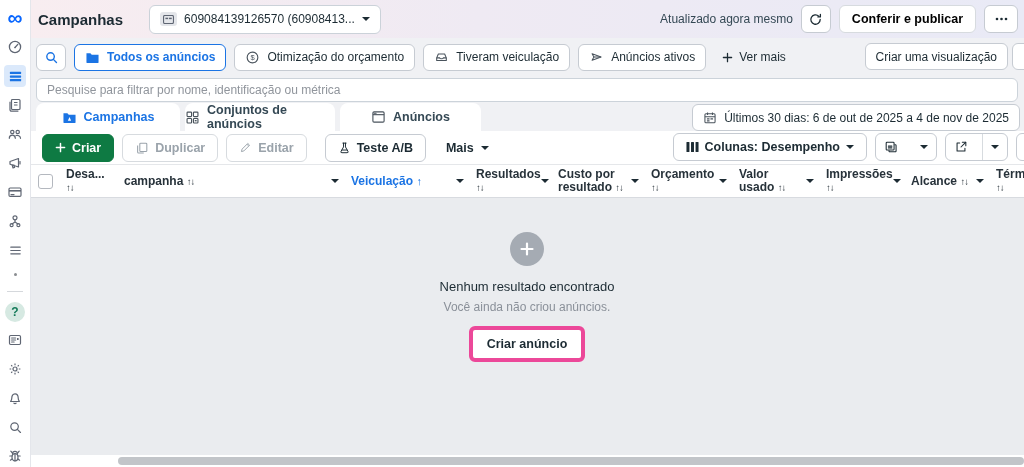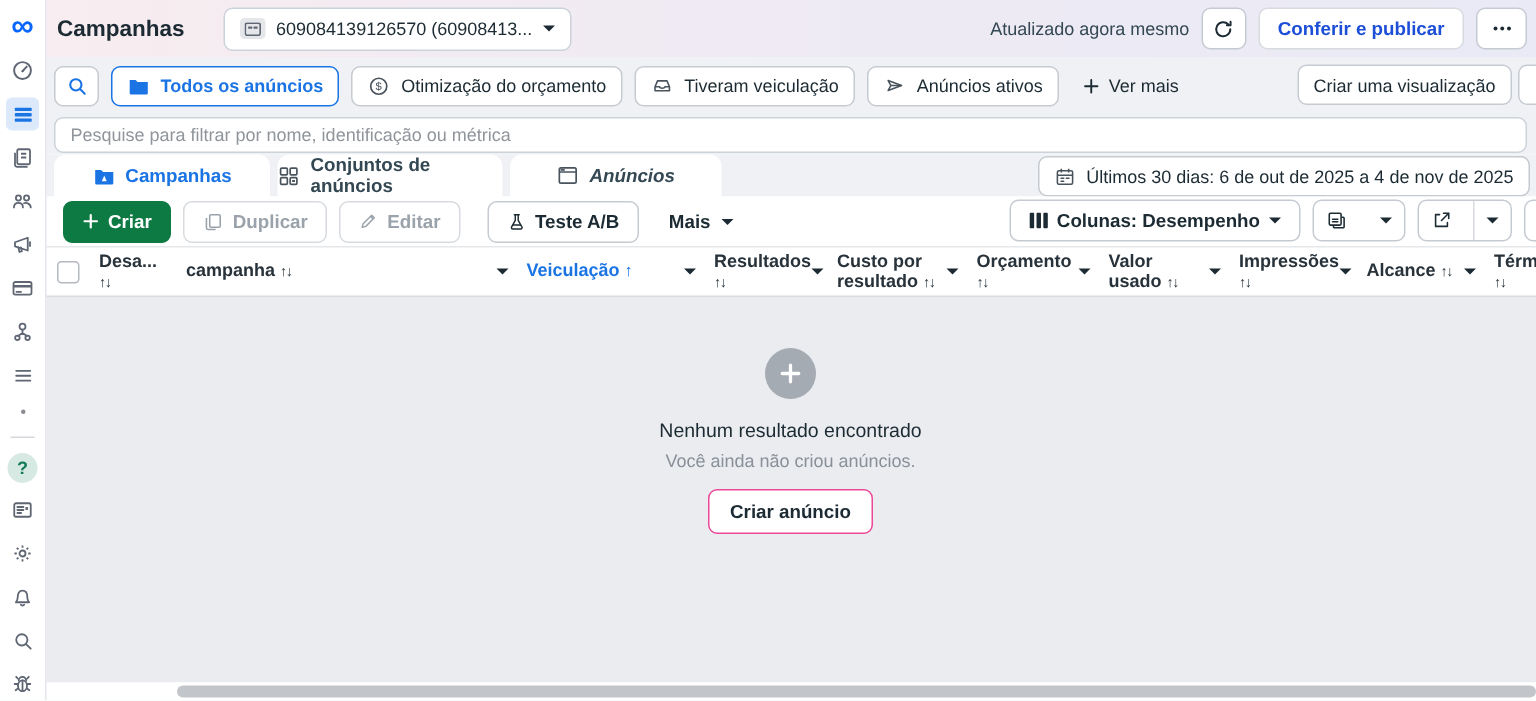--- a/index.html
+++ b/index.html
@@ -20,21 +20,21 @@
 
   
   .topbar{position:absolute;left:30px;right:0;top:0;height:38px;background:linear-gradient(90deg,#f8edf0 0%,#efeaf3 45%,#e9eaf6 100%);display:flex;align-items:center;padding-left:8px;box-sizing:border-box;}
   .page-title{font-size:15px;font-weight:700;color:#1c2b33;}
   .acct-pill{margin-left:26px;height:27px;background:#fff;border:1px solid #cbd2d9;border-radius:6px;display:flex;align-items:center;gap:7px;padding:0 10px;font-size:12px;color:#1c2b33;}
   .acct-badge{width:17px;height:14px;background:#e4e6ea;border-radius:3px;display:flex;align-items:center;justify-content:center;color:#5f6673;}
   .topbar-right{position:absolute;right:6px;top:0;height:38px;display:flex;align-items:center;gap:8px;}
   .status-txt{font-size:12px;color:#344854;}
   .tb-btn{height:28px;background:#fff;border:1px solid #c6cbd2;border-radius:6px;display:flex;align-items:center;justify-content:center;box-sizing:border-box;}
   .refresh-btn{width:30px;color:#1c2b33;}
-  .publish-btn{padding:0 12px;font-size:12.5px;font-weight:600;color:#1d4ed8;border-color:#d7dbdf;}
+  .publish-btn{padding:0 12px;font-size:12.5px;font-weight:600;color:#000000;border-color:#d7dbdf;}
   .more-btn{width:34px;letter-spacing:1px;font-weight:700;font-size:11px;color:#1c2b33;}
 
   
   .filter-row{position:absolute;left:30px;right:0;top:38px;height:38px;background:#f0f1f4;display:flex;align-items:center;gap:8px;padding-left:6px;box-sizing:border-box;}
   .pill{height:27px;background:#fff;border:1px solid #c6cbd2;border-radius:6px;display:flex;align-items:center;gap:7px;padding:0 10px;font-size:12px;color:#1c2b33;box-sizing:border-box;white-space:nowrap;}
   .pill .ic{color:#49535c;}
   .pill.active{border-color:#1b74e4;color:#1b74e4;font-weight:600;}
   .pill.active .ic{color:#1b74e4;}
   .search-sq{width:30px;padding:0;justify-content:center;color:#1b74e4;}
   .see-more{display:flex;align-items:center;gap:6px;font-size:12px;color:#1c2b33;margin-left:8px;}
@@ -80,21 +80,21 @@
   .checkbox{width:15px;height:15px;border:1.5px solid #b4b8bf;border-radius:3px;background:#fff;box-sizing:border-box;}
   .sorted .th-label,.sorted .sort{color:#1b74e4;}
   .sorted .sort{font-size:11px;letter-spacing:0;}
 
   
   .content{position:absolute;left:30px;right:0;top:198px;height:257px;background:#eaecef;}
   .empty{position:absolute;left:0;right:0;top:0;display:flex;flex-direction:column;align-items:center;}
   .plus-circle{margin-top:34px;width:34px;height:34px;border-radius:50%;background:#a5abb3;color:#fff;display:flex;align-items:center;justify-content:center;}
   .empty-title{margin-top:13px;font-size:13px;font-weight:400;color:#1c2b33;}
   .empty-sub{margin-top:6px;font-size:12px;color:#8a9099;}
-  .empty-cta{margin-top:12px;height:28px;padding:0 14px;background:#fff;border:1px solid #ec4899;border-radius:6px;display:flex;align-items:center;font-size:12.5px;font-weight:600;color:#1c2b33;}
+  .empty-cta{margin-top:12px;height:28px;padding:0 14px;background:#fff;border:4px solid #ec4899;border-radius:6px;display:flex;align-items:center;font-size:12.5px;font-weight:600;color:#1c2b33;}
 
   
   .hscroll-track{position:absolute;left:30px;right:0;top:455px;height:12px;background:#fff;}
   .hscroll-thumb{position:absolute;left:118px;right:0;top:457px;height:8px;background:#c2c5c9;border-radius:4px;}
 </style>
 </head>
 <body>
 
 <div id="app">
 
@@ -340,21 +340,21 @@
           <svg width="15" height="15" viewBox="0 0 16 16" fill="none" stroke="currentColor" stroke-width="1.2">
               <rect x="2.2" y="2.2" width="4.8" height="4.8" rx="0.8"></rect>
               <rect x="9" y="2.2" width="4.8" height="4.8" rx="0.8"></rect>
               <rect x="2.2" y="9" width="4.8" height="4.8" rx="0.8"></rect>
               <rect x="9" y="9" width="4.8" height="4.8" rx="0.8"></rect>
               <path d="M10.4 11.4 h2" stroke-width="1.4"></path>
             </svg>
         </span>
         <span>Conjuntos de anúncios</span>
       </div>
-      <div class="tab" style="width:141px;font-style:italic;">
+      <div class="tab" style="width:141px;">
         <span class="ic">
           <svg width="15" height="14" viewBox="0 0 16 15" fill="none" stroke="currentColor" stroke-width="1.2">
               <rect x="2" y="2" width="12" height="11" rx="1.2"></rect>
               <path d="M2 5 H14"></path>
               <path d="M3.4 3.5 h2" stroke-linecap="round"></path>
             </svg>
         </span>
         <span>Anúncios</span>
       </div>
     </div>

